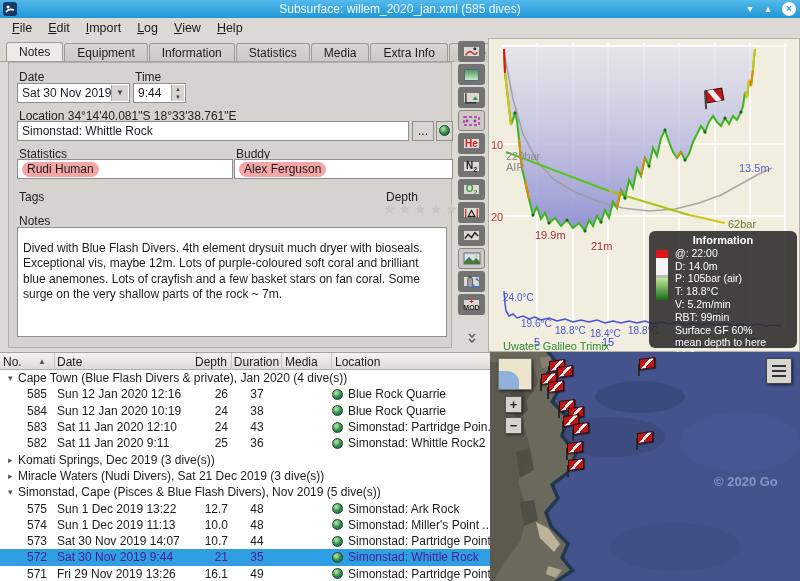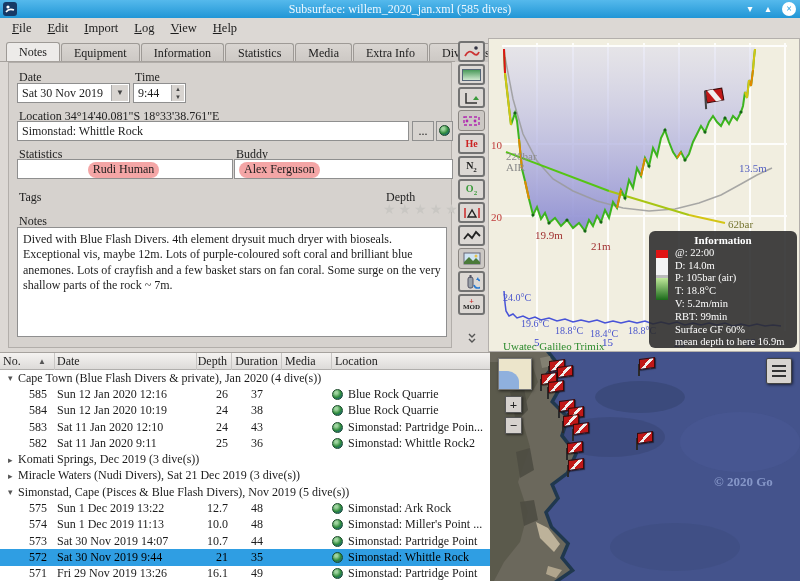--- a/index.html
+++ b/index.html
@@ -1,17 +1,17 @@
 <!DOCTYPE html>
 <html><head>
 <meta charset="utf-8">
 <style>
   html,body{margin:0;padding:0;background:#555;}
   #app{position:relative;width:800px;height:581px;background:#dcd8d4;
-       font-family:Liberation Serif, serif;font-size:12px;color:#1c1c1c;
+       font-family:Liberation Sans, sans-serif;font-size:12px;color:#1c1c1c;
        overflow:hidden;box-sizing:border-box;}
   *{box-sizing:border-box;}
 
   
   #titlebar{position:absolute;left:0;top:0;width:800px;height:18px;
     background:linear-gradient(#55b9ec,#2196d6);display:flex;align-items:center;}
   #win-icon{position:absolute;left:3px;top:2px;width:14px;height:14px;border-radius:3px;
     background:#173a66;display:flex;align-items:center;justify-content:center;}
   #win-title{width:100%;text-align:center;color:#eef8ff;font-size:12px;}
   .tb-btn{position:absolute;top:1px;width:16px;height:16px;color:#fff;
@@ -44,27 +44,27 @@
     border-left:1px solid #aaa;text-align:center;font-size:8px;line-height:16px;color:#444;}
   .spin{position:absolute;right:1px;top:1px;width:13px;height:16px;background:#d8d4d0;
     border-left:1px solid #aaa;font-size:6px;line-height:8px;text-align:center;color:#444;}
   .pill{display:inline-block;border-radius:8px;padding:0px 5px 1px;margin-right:3px;font-size:12px;}
   .tag-pink{background:#f4a6a6;}
   .tag-green{background:#a5eca0;}
   .tag-blue{background:#a0a0f2;}
   .pill.c::after{content:",";}
   #stars{position:absolute;color:#c9c7c3;font-size:14px;letter-spacing:3px;}
   #notes-box{position:absolute;left:8px;top:164px;width:430px;height:110px;background:#fff;
-    border:1px solid #8f8f8f;padding:4px 5px;font-size:12px;line-height:1.28;
+    border:1px solid #8f8f8f;padding:13px 5px;font-size:12px;line-height:1.28;
     white-space:normal;overflow:hidden;}
 
   
   #ptoolbar{position:absolute;left:455px;top:38px;width:33px;height:314px;
     display:flex;flex-direction:column;align-items:center;padding-top:3px;}
-  .pbtn{width:27px;height:21px;margin-bottom:2px;background:#dcd8d4;border:2px solid #737373;
+  .pbtn{width:27px;height:21px;margin-bottom:2px;background:#dcd8d4;border:6px solid #737373;
     border-radius:3px;display:flex;align-items:center;justify-content:center;
     font-size:10px;font-weight:bold;}
   .pbtn.sel{border:1px solid #8a8682;background:#ccc8c4;}
   .he{color:#cc2222;} .o2{color:#3a9a3a;} .n2{color:#222;}
   .sub{font-size:7px;vertical-align:sub;}
   .modp{color:#cc2222;font-size:8px;line-height:5px;display:block;text-align:center;}
   .modt{font-size:7px;display:block;text-align:center;line-height:7px;}
 
   
   #chart-panel{position:absolute;left:488px;top:38px;width:312px;height:314px;
@@ -73,24 +73,24 @@
     background:rgba(42,42,42,0.88);border-radius:6px;color:#fff;font-size:10.5px;
     padding:3px 6px 3px 26px;line-height:12.8px;}
   #infobox .title{text-align:center;font-weight:bold;font-size:11px;margin-left:-20px;}
   #gauge{position:absolute;left:7px;top:19px;width:12px;}
   #gauge div{width:12px;}
 
   
   #divelist{position:absolute;left:0;top:352px;width:490px;height:229px;background:#fff;
     border-top:1px solid #a6a29e;}
   #dl-header{display:flex;height:17px;background:linear-gradient(#f5f3f1,#dddbd9);
-    border-bottom:1px solid #b0aeac;font-size:12px;align-items:center;}
+    border-bottom:1px solid #b0aeac;font-size:12px;align-items:flex-start;}
   .hc{border-right:1px solid #c8c6c4;height:17px;display:flex;align-items:center;padding:0 3px;}
   .dl-row{display:flex;height:16.3px;align-items:center;font-size:12px;white-space:nowrap;}
-  .dl-row.selected{background:#2f9ee3;color:#000000;}
+  .dl-row.selected{background:#2f9ee3;color:#4c1d95;}
   .cell{overflow:hidden;white-space:nowrap;}
   .col-no{width:55px;text-align:right;padding-right:8px;}
   .col-date{width:142px;padding-left:2px;}
   .col-depth{width:35px;text-align:right;padding-right:4px;}
   .col-dur{width:50px;text-align:center;}
   .col-media{width:50px;}
   .col-loc{flex:1;display:flex;align-items:center;gap:5px;}
   .tri{display:inline-block;width:10px;margin-left:8px;color:#555;font-size:9px;}
   .globe{width:11px;height:11px;border-radius:50%;flex:none;
     background:radial-gradient(circle at 35% 30%,#9fd49f 15%,#2e8b3a 55%,#1c5c99 90%);
@@ -178,21 +178,21 @@
       <span>Simonstad: Whittle Rock</span>
     </div>
     <div class="field" style="left:403px;top:58px;width:22px;background:#d8d4d0;text-align:center;">
       <span>...</span>
     </div>
     <div class="field" style="left:427px;top:58px;width:17px;background:#d8d4d0;padding:3px 2px;">
       <span class="globe" style="display:inline-block;width:11px;height:11px;"></span>
     </div>
 
     <div class="flabel" style="left:10px;top:84px;">Statistics</div>
-    <div class="field" style="left:8px;top:96px;width:216px;text-align:center;">
+    <div class="field" style="left:8px;top:96px;width:216px;">
       <span class="pill tag-pink">Rudi Human</span>
     </div>
     <div class="flabel" style="left:227px;top:84px;">Buddy</div>
     <div class="field" style="left:225px;top:96px;width:219px;">
       <span class="pill tag-pink">Alex Ferguson</span>
     </div>
 
     <div class="flabel" style="left:10px;top:127px;">Tags</div>
     <div class="flabel" style="left:377px;top:127px;">Depth</div>
     <div id="stars" style="left:374px;top:138px;">★★★★★</div>

